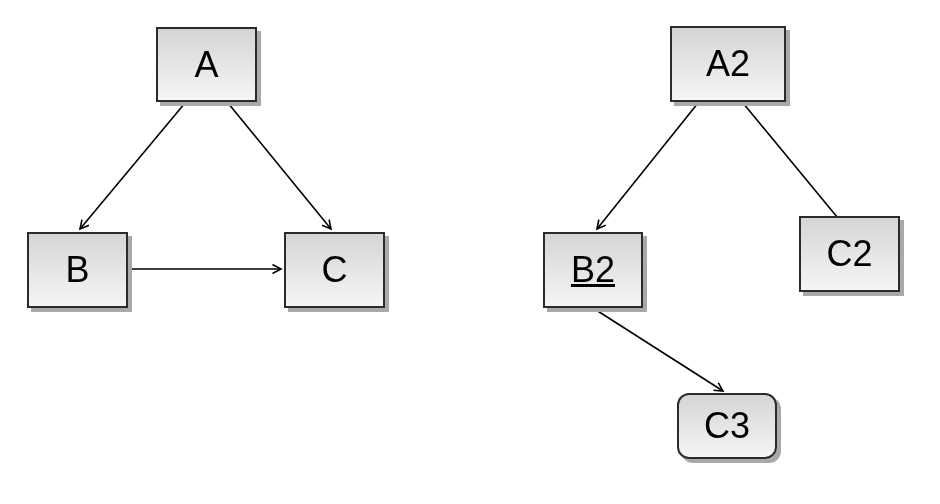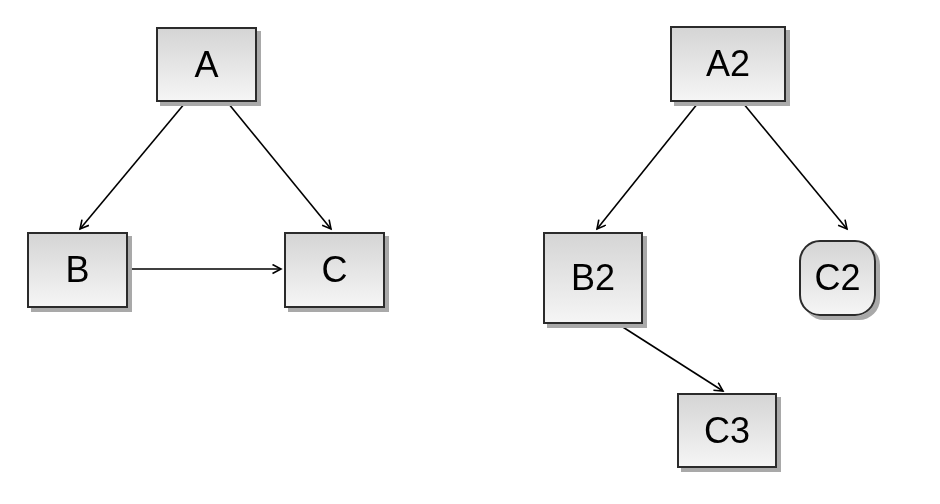--- a/index.html
+++ b/index.html
@@ -72,23 +72,23 @@
       </div>
       <div class="node" style="left: 27px; top: 232px; width: 101px; height: 76px;">
         <span class="node-label">B</span>
       </div>
       <div class="node" style="left: 284px; top: 232px; width: 101px; height: 76px;">
         <span class="node-label">C</span>
       </div>
       <div class="node" style="left: 670px; top: 26px; width: 116px; height: 76px;">
         <span class="node-label">A2</span>
       </div>
-      <div class="node" style="left: 543px; top: 232px; width: 100px; height: 92px;">
+      <div class="node" style="left: 543px; top: 232px; width: 100px; height: 76px; text-decoration: underline;">
         <span class="node-label">B2</span>
       </div>
-      <div class="node" style="left: 799px; top: 240px; width: 77px; height: 76px; border-radius: 21px;">
+      <div class="node" style="left: 799px; top: 216px; width: 101px; height: 76px;">
         <span class="node-label">C2</span>
       </div>
-      <div class="node" style="left: 677px; top: 393px; width: 100px; height: 75px;">
+      <div class="node" style="left: 677px; top: 393px; width: 100px; height: 66px; border-radius: 12px;">
         <span class="node-label">C3</span>
       </div>
     </div>
 </div>
 
 </body></html>

